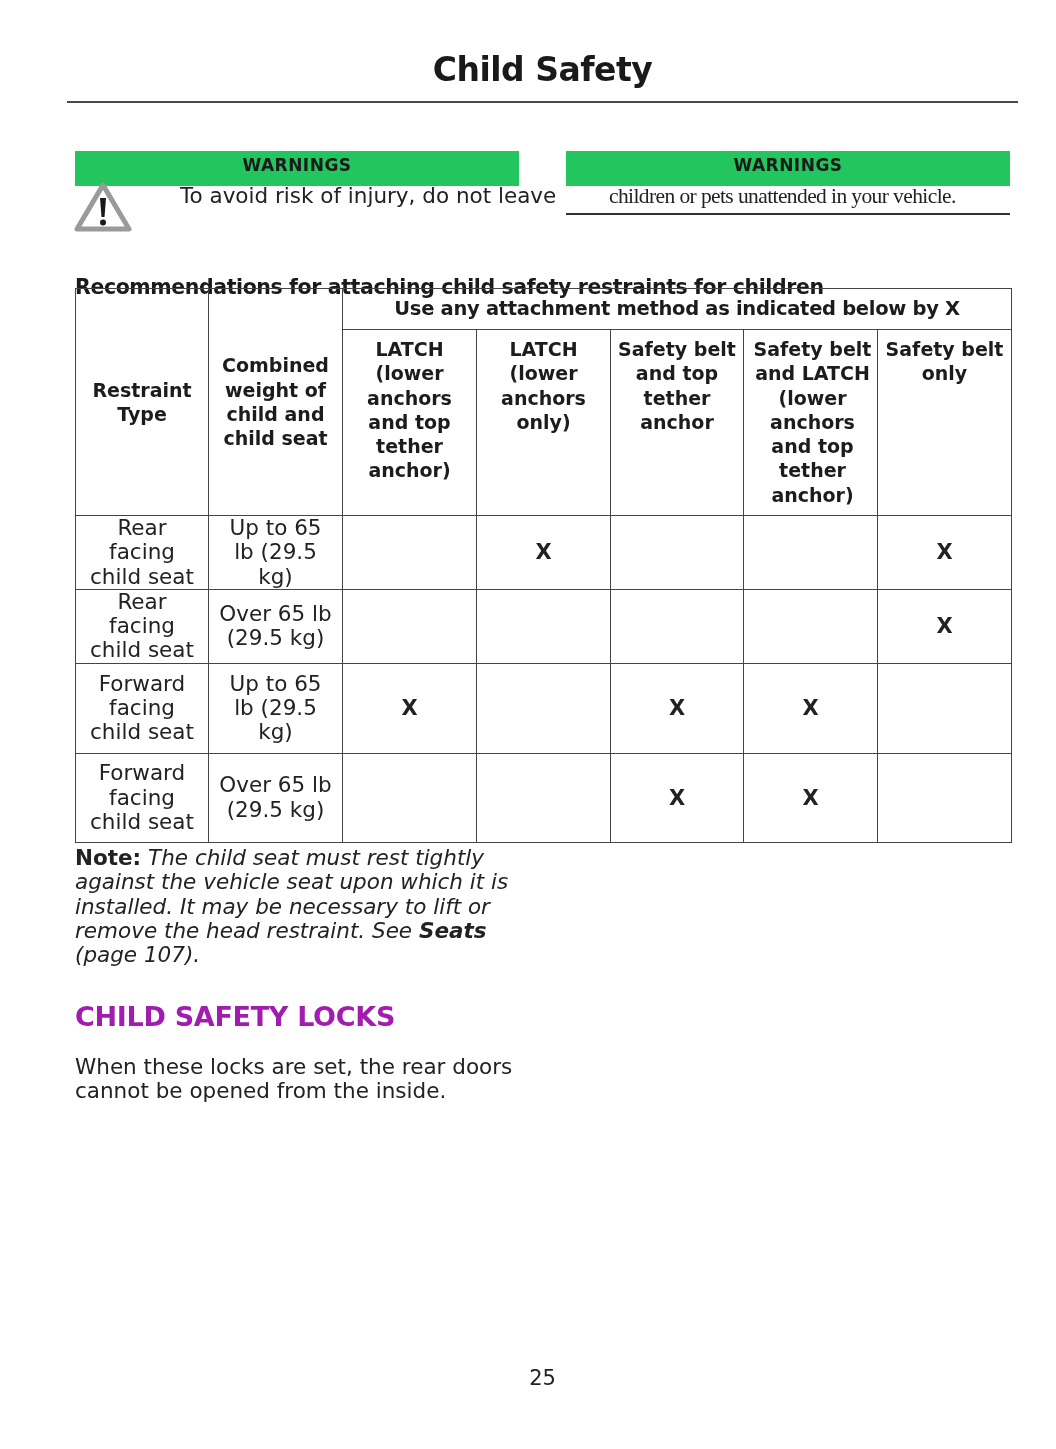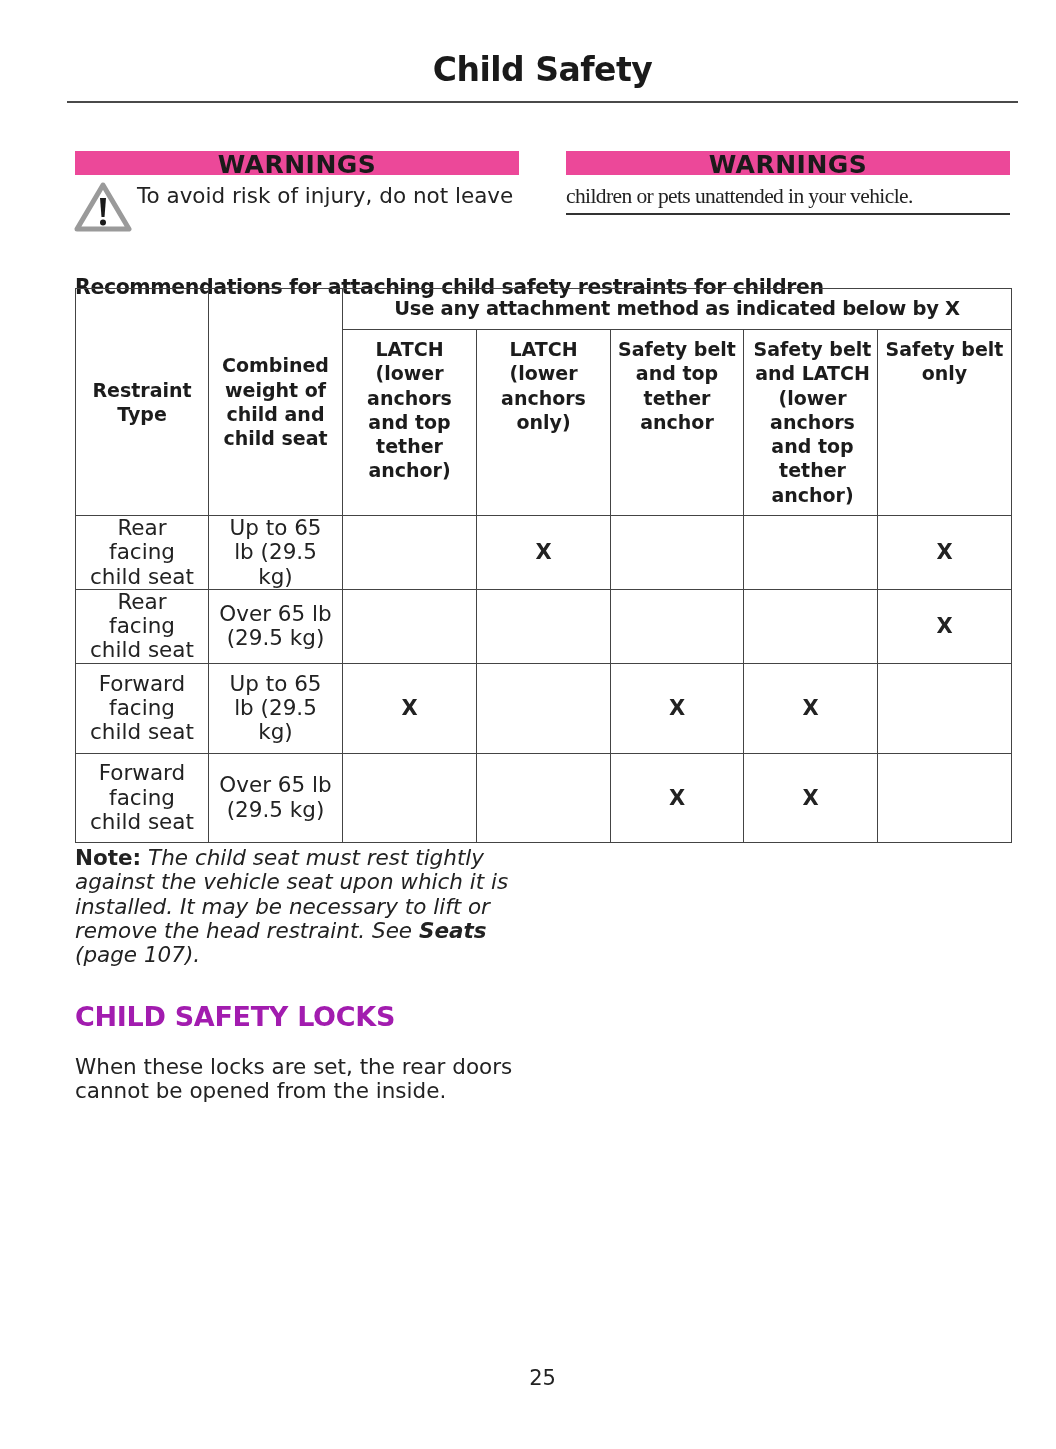--- a/index.html
+++ b/index.html
@@ -1,24 +1,24 @@
 <!DOCTYPE html>
 <html><head>
 <meta charset="utf-8">
 <style>
   html, body { margin: 0; padding: 0; background: #ffffff; }
   body { width: 1056px; height: 1449px; position: relative; font-family: "DejaVu Sans", sans-serif; color: #1e1e1e; overflow: hidden; }
 
   .page-title { position: absolute; left: 0; width: 1085px; top: 50px; text-align: center; font-size: 33px; font-weight: bold; letter-spacing: -0.5px; color: #1a1a1a; }
   .title-rule { position: absolute; left: 67px; width: 951px; top: 101px; height: 2px; background: #4a4a4a; }
 
-  .warn-bar { position: absolute; top: 151px; height: 24px; background: #ec4899; text-align: center; font-size: 25px; font-weight: bold; line-height: 28px; color: #1a1a1a; letter-spacing: 0.5px; }
+  .warn-bar { position: absolute; top: 151px; height: 35px; background: #22c55e; text-align: center; font-size: 17px; font-weight: bold; line-height: 28px; color: #1a1a1a; letter-spacing: 0.5px; }
   .warn-left { left: 75px; width: 444px; }
   .warn-right { left: 566px; width: 444px; }
-  .warn-text { position: absolute; font-size: 21.5px; color: #222; line-height: 30px; white-space: nowrap; }
+  .warn-text { position: absolute; font-size: 21.5px; color: #222; line-height: 30px; white-space: nowrap; margin-left: 43px; }
   .warn-text-left { left: 137px; top: 181px; }
   .warn-text-right { left: 566px; top: 181px; letter-spacing: -0.6px; font-family: Liberation Serif, serif; }
   .warn-rule { position: absolute; left: 566px; width: 444px; top: 213px; height: 2px; background: #333; }
   .warn-icon { position: absolute; left: 74px; top: 182px; width: 58px; height: 50px; }
 
   .section-heading { position: absolute; left: 75px; top: 251px; font-size: 20.5px; font-weight: bold; color: #1a1a1a; letter-spacing: -0.4px; white-space: nowrap; margin-top: 24px; }
 
   table.rec { position: absolute; left: 75px; top: 288px; width: 936px; border-collapse: collapse; table-layout: fixed; }
   table.rec td, table.rec th { border: 1.5px solid #444; padding: 0; text-align: center; vertical-align: middle; }
   table.rec th { font-weight: bold; font-size: 19px; line-height: 24.3px; color: #1c1c1c; border-radius: 17px; }

